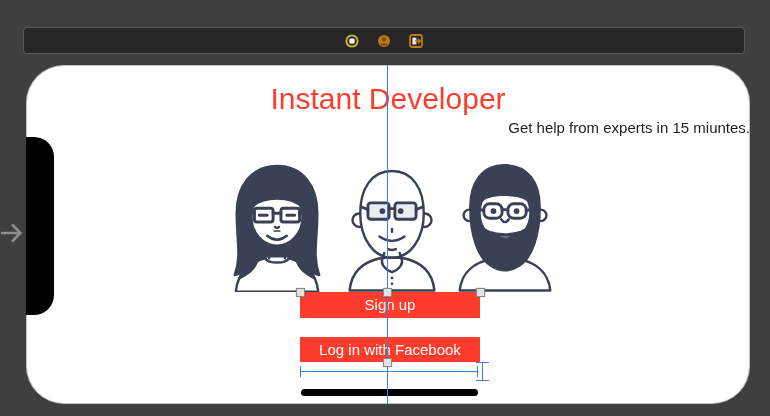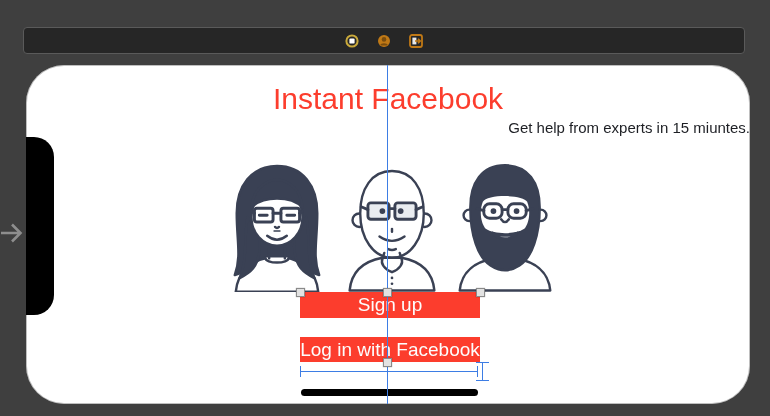--- a/index.html
+++ b/index.html
@@ -20,21 +20,21 @@
          border-radius:0 20px 20px 0;}
 
   .title{position:absolute;left:26px;top:82px;width:724px;text-align:center;
          font-size:30px;letter-spacing:0;color:#FC3D2D;}
   .subtitle{position:absolute;left:26px;top:119px;width:724px;text-align:right;
             font-size:15px;color:#1D1F24;}
 
   .avatar-row{position:absolute;left:222px;top:158px;display:flex;gap:8px;align-items:flex-end;}
 
   .btn{position:absolute;left:300px;width:180px;background:#FC3D2D;color:#FDFDFD;
-       font-size:19px;text-align:center;border:none;padding:0;display:block;
+       font-size:15px;text-align:center;border:none;padding:0;display:block;
        font-family:"Liberation Sans","DejaVu Sans",sans-serif;}
   .btn-signup{top:292px;height:26px;line-height:26px;}
   .btn-facebook{top:337px;height:25px;line-height:25px;}
 
   .home-indicator{position:absolute;left:301px;top:389px;width:177px;height:7px;
                   background:#000;border-radius:4px;}
 
   
   .guide-v{position:absolute;left:387px;top:65px;width:1px;height:339px;background:#3D7DE4;z-index:10;}
   .handle{position:absolute;width:9px;height:9px;background:#E2E2E2;border:1px solid #8A8A8A;
@@ -66,21 +66,21 @@
     </svg>
   </div>
 
   <svg class="entry-arrow" width="25" height="28" viewBox="0 0 25 28">
     <path d="M0,14 L19,14 M11,5.5 L19.5,14 L11,22.5" stroke="#8E8E8E" stroke-width="2.6" fill="none"></path>
   </svg>
 
   <div class="phone-screen"></div>
   <div class="notch"></div>
 
-  <div class="title">Instant Facebook</div>
+  <div class="title">Instant Developer</div>
   <div class="subtitle">Get help from experts in 15 miuntes.</div>
 
   <div class="avatar-row">
 
     <svg width="110" height="134" viewBox="0 0 112 136">
       <g stroke="#3A4154" stroke-width="2.5" stroke-linecap="round" stroke-linejoin="round">
         <path d="M56,8 C30,8 15,28 15,56 C15,84 20,100 13,119 C28,112 40,117 56,117 C72,117 84,112 99,119 C92,100 97,84 97,56 C97,28 82,8 56,8 Z" fill="#3A4154"></path>
         <path d="M14,136 C16,114 32,104 48,101 L64,101 C80,104 96,114 98,136 Z" fill="#FFFFFF"></path>
         <path d="M44,101 C44,108 68,108 68,101" fill="#FFFFFF"></path>
         <path d="M26,60 C22,84 26,104 18,122 C30,116 36,110 38,96 C40,84 36,70 26,60 Z" fill="#3A4154"></path>

